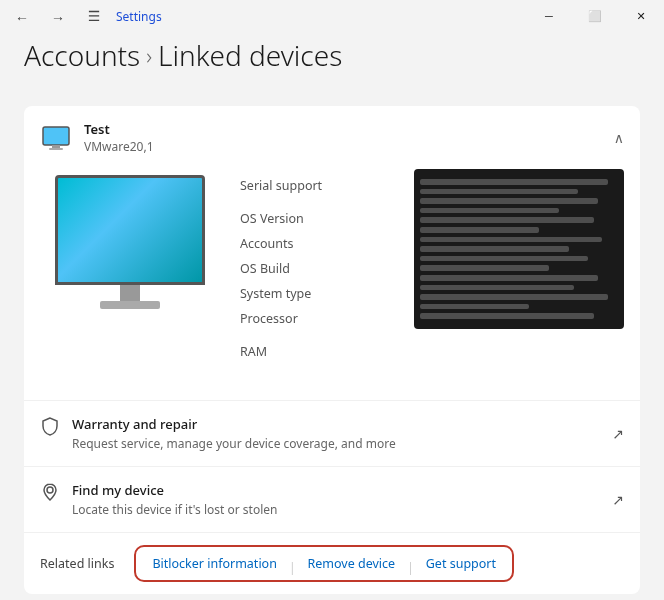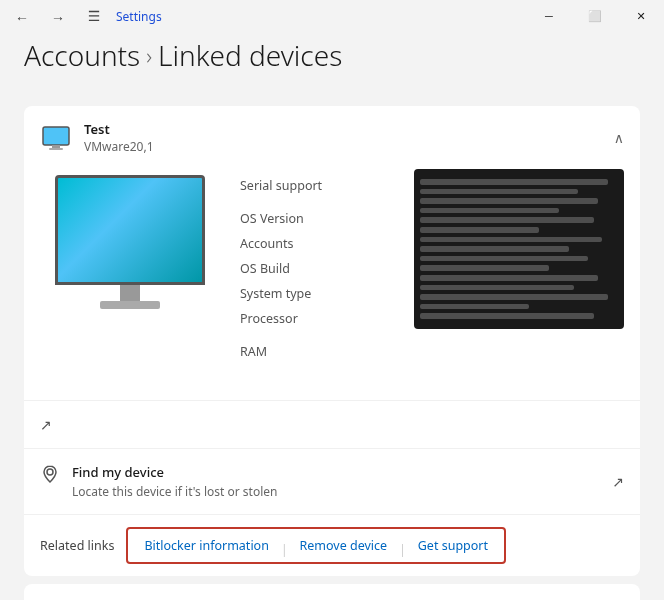--- a/index.html
+++ b/index.html
@@ -250,35 +250,35 @@
       color: #555;
       font-size: 14px;
     }
 
     
     .related-links-row {
       display: flex;
       align-items: center;
       padding: 12px 16px;
       border-top: 1px solid #f0f0f0;
-      gap: 0;
+      gap: 8px;
       flex-wrap: nowrap;
     }
     .related-label {
       font-size: 12.5px;
       color: #444;
       margin-right: 12px;
       white-space: nowrap;
     }
     .related-links-container {
       display: flex;
       align-items: flex-end;
       gap: 4px;
       border: 2px solid #c0392b;
-      border-radius: 4px;
+      border-radius: 10px;
       padding: 4px 8px;
     }
     .related-link {
       font-size: 12.5px;
       color: #0067c0;
       cursor: pointer;
       padding: 4px 8px;
       border-radius: 4px;
       text-decoration: none;
       white-space: nowrap;
@@ -377,20 +377,31 @@
             <div class="redact-line" style="width:78%"></div>
             <div class="redact-line" style="width:95%"></div>
             <div class="redact-line" style="width:55%"></div>
             <div class="redact-line" style="width:88%"></div>
           </div>
         </div>
       </div>
     </div>
 
     <div class="feature-row">
+      <div class="feature-left">
+        <div class="feature-icon">
+          <svg width="20" height="20" viewBox="0 0 20 20" fill="none">
+            <path d="M10 2L3 5v5c0 4.5 3 8 7 9 4-1 7-4.5 7-9V5L10 2z" stroke="#555" stroke-width="1.5" fill="none"></path>
+          </svg>
+        </div>
+        <div class="feature-text">
+          <div class="feature-title">Warranty and repair</div>
+          <div class="feature-desc">Request service, manage your device coverage, and more</div>
+        </div>
+      </div>
       <span class="external-icon">↗</span>
     </div>
 
     <div class="feature-row">
       <div class="feature-left">
         <div class="feature-icon">
           <svg width="20" height="20" viewBox="0 0 20 20" fill="none">
             <circle cx="10" cy="8" r="3" stroke="#555" stroke-width="1.5" fill="none"></circle>
             <path d="M10 2C6.7 2 4 4.7 4 8c0 4 6 10 6 10s6-6 6-10c0-3.3-2.7-6-6-6z" stroke="#555" stroke-width="1.5" fill="none"></path>
           </svg>

